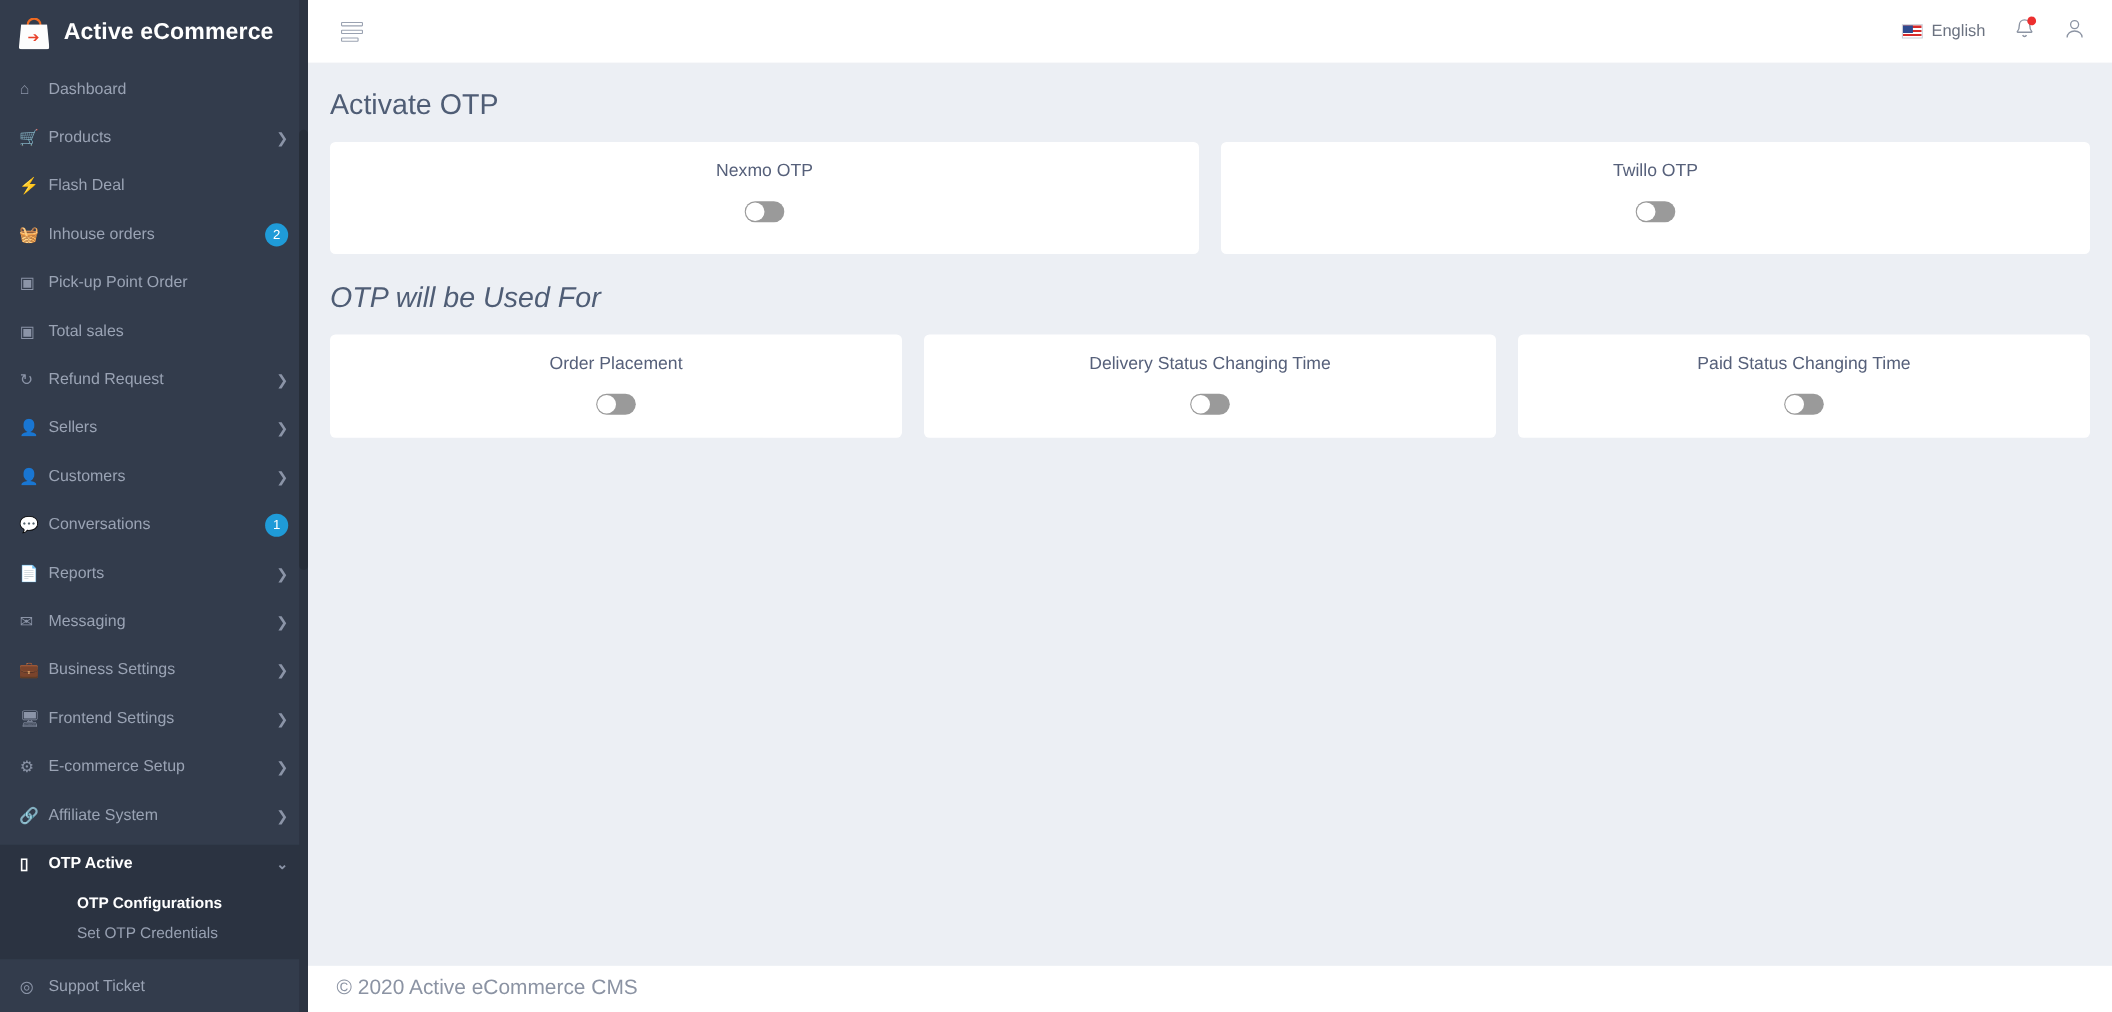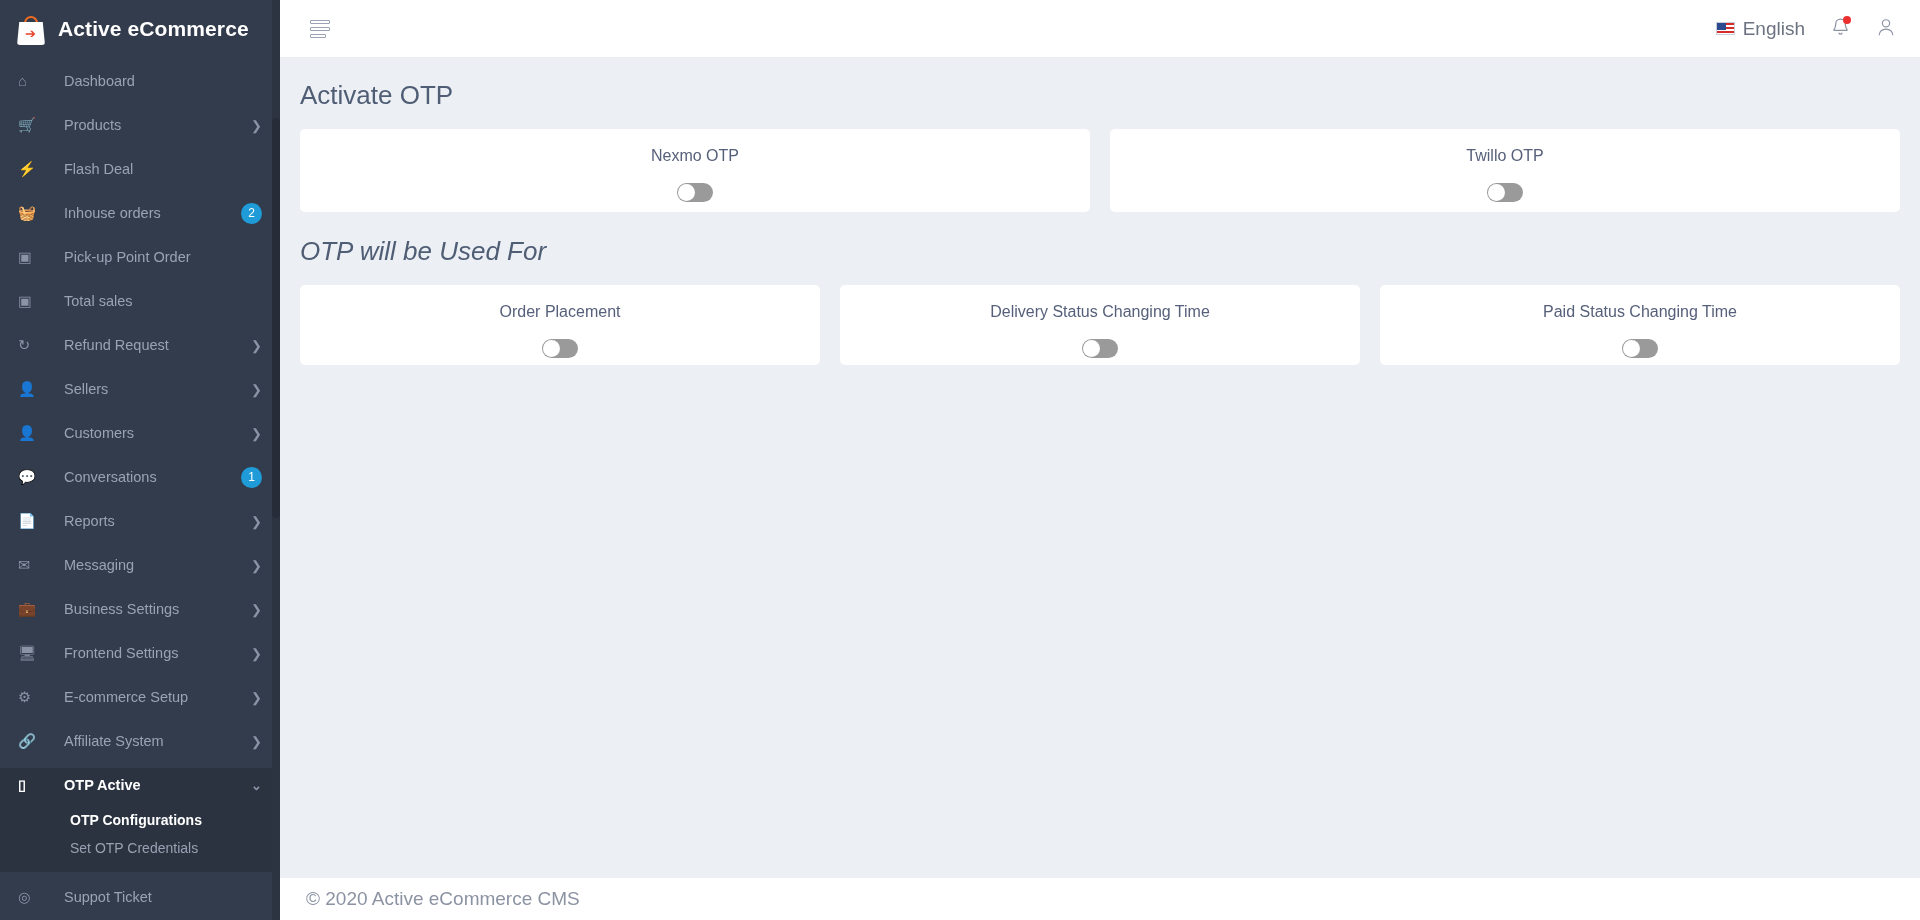--- a/index.html
+++ b/index.html
@@ -37,21 +37,21 @@
   .nav{ padding-top:6px; }
   .nav-item{
     display:flex; align-items:center; height:34px;
     padding:0 18px 0 18px; color:#9aa3b4; font-size:14.5px;
     cursor:pointer; position:relative;
   }
   .nav-item .ic{
     width:26px; flex:0 0 26px; display:flex; align-items:center;
     justify-content:flex-start; color:#8b94a7;
   }
-  .nav-item .lbl{ flex:1; white-space:nowrap;margin-left:20px; }
+  .nav-item .lbl{ flex:1; white-space:nowrap; }
   .nav-item .chev{ color:#8b94a7; font-size:13px; }
   .badge{
     min-width:21px; height:21px; border-radius:50%;
     background:#1f9bd8; color:#fff; font-size:12px;
     display:flex; align-items:center; justify-content:center; padding:0 5px;
   }
   .nav-gap{ height:10px; }
 
   .group.active{ background:#2b3341; }
   .group.active > .nav-item{ color:#fff; font-weight:bold; }
@@ -77,21 +77,21 @@
   .topbar{
     height:58px; background:#fff; display:flex; align-items:center;
     padding:0 24px 0 24px; border-bottom:1px solid #e9ecf1; flex:0 0 58px;
   }
   .ham{ width:20px; height:18px; display:flex; flex-direction:column;
         justify-content:space-between; cursor:pointer; margin-left:6px;}
   .ham i{ display:block; height:4px; border:1px solid #9aa2b1; border-radius:1px; background:#fff;}
   .ham i:nth-child(3){ width:80%; }
   .top-right{ margin-left:auto; display:flex; align-items:center; gap:26px;}
   .lang{ display:flex; align-items:center; gap:8px; color:#6b7280;
-         font-size:19px; cursor:pointer;}
+         font-size:15px; cursor:pointer;}
   .flag{ width:19px; height:13px; position:relative; overflow:hidden;
          border:1px solid #c9ced8; background:#fff; flex:0 0 19px;}
   .flag .stripes{ position:absolute; inset:0;
     background:repeating-linear-gradient(to bottom,#d62b2b 0 2px,#fff 2px 4px);}
   .flag .canton{ position:absolute; left:0; top:0; width:9px; height:7px; background:#2e4a8f;}
   .bell-wrap{ position:relative; cursor:pointer; }
   .dot{ position:absolute; right:-1px; top:-1px; width:8px; height:8px;
         border-radius:50%; background:#ec2f2f;}
   .ic-top{ color:#8c94a3; }
 
@@ -99,22 +99,22 @@
   .sec-title{
     color:#4f5d75; font-size:26px; font-weight:normal;
     padding:22px 0 18px 0;
   }
   .sec-title.second{ padding-top:24px;font-style:italic; }
   .row{ display:flex; gap:20px; }
   .card{
     background:#fff; border-radius:5px; flex:1;
     padding:18px 10px 26px 10px; text-align:center;
   }
-  .card.h-a{ height:83px; }
-  .card.h-b{ height:80px; }
+  .card.h-a{ height:102px; }
+  .card.h-b{ height:94px; }
   .card-title{ color:#56607a; font-size:16px; margin-bottom:18px; }
   .switch{
     width:36px; height:19px; border-radius:10px; background:#9a9a9a;
     display:inline-block; position:relative; cursor:pointer;
   }
   .switch .knob{
     position:absolute; left:1px; top:1px; width:17px; height:17px;
     border-radius:50%; background:#fff;
   }
 

